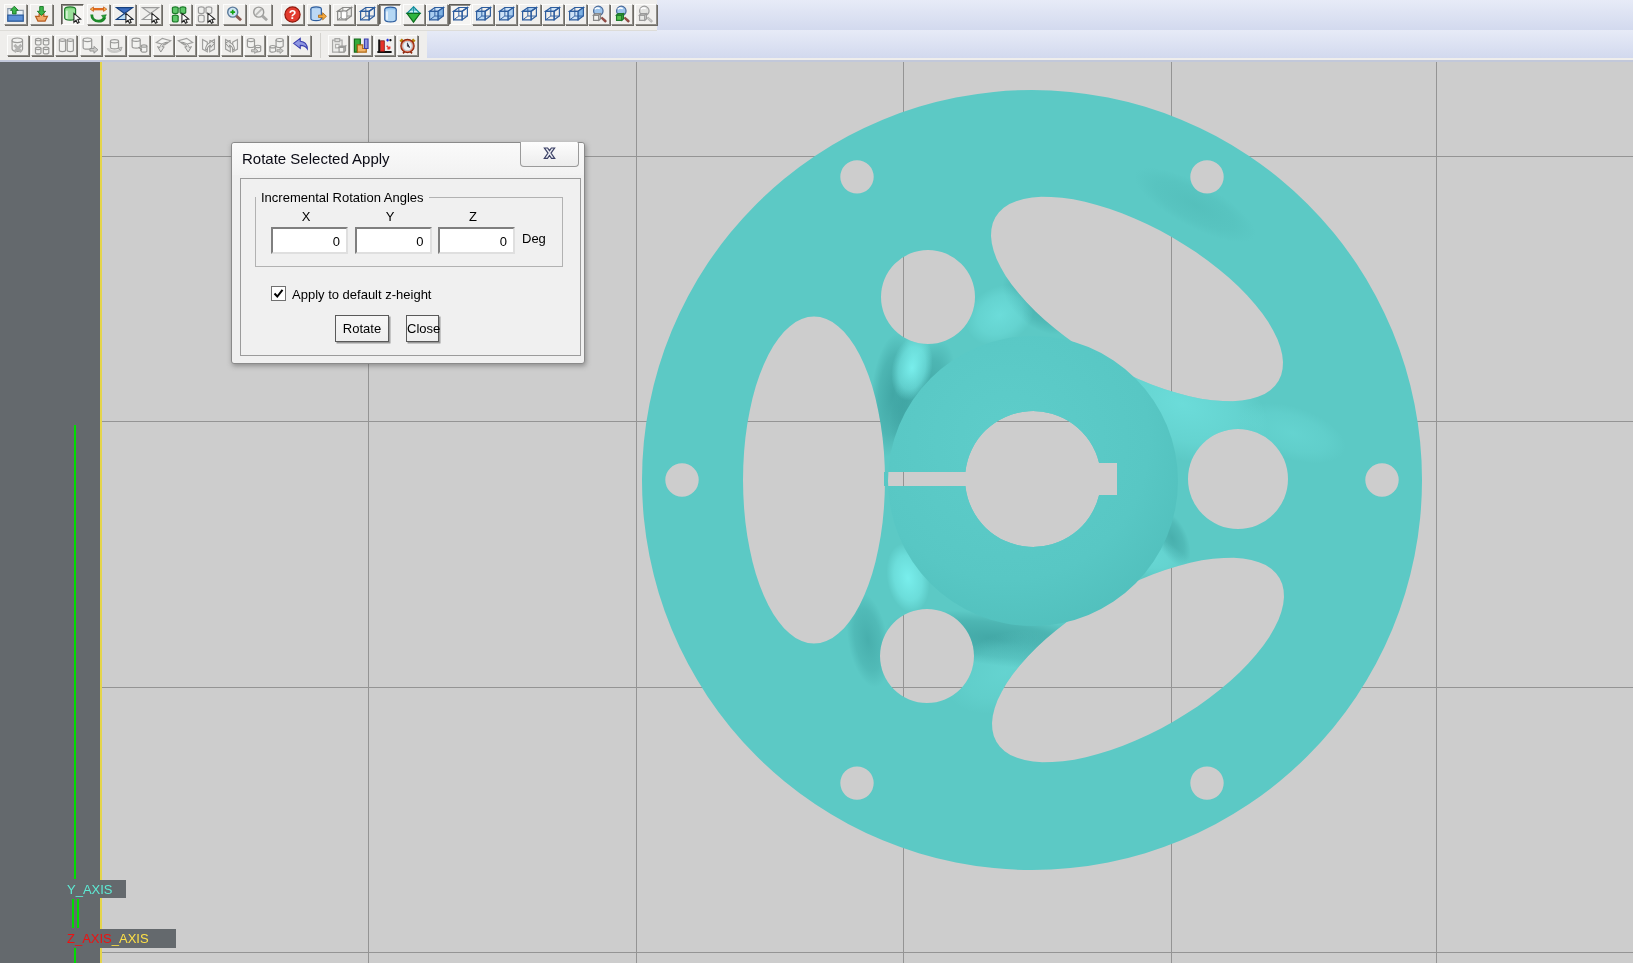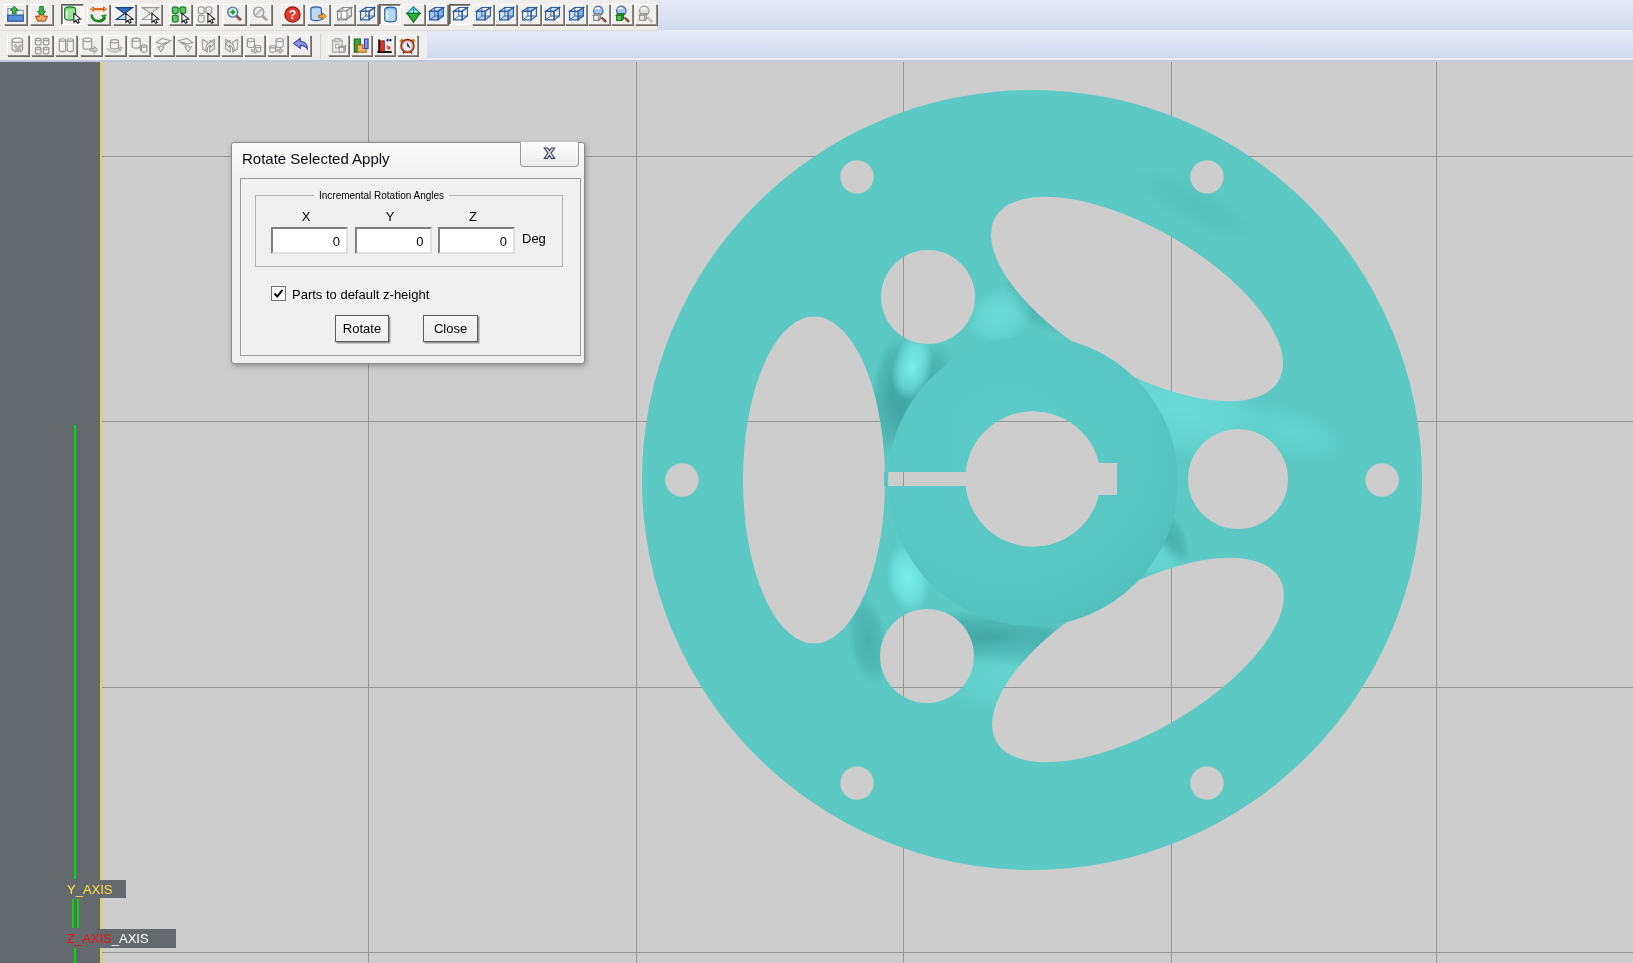--- a/index.html
+++ b/index.html
@@ -18,21 +18,21 @@
 .axbox{position:absolute;background:#64696d;font-size:13px;line-height:19px;letter-spacing:0px;white-space:pre}
 #part{position:absolute;left:0;top:0}
 #dlg{position:absolute;background:#f0f0f0;border:1.5px solid #8a8a8a;border-radius:3px;
  box-shadow:1px 2px 5px rgba(80,80,80,.5);font-size:13px;color:#000}
 #dlg:before{content:"";position:absolute;left:0;top:0;right:0;height:32px;border-radius:3px 3px 0 0;background:linear-gradient(#fafafa,#f2f2f2)}
 #dlgtitle{position:absolute;left:10px;top:7px;font-size:15px;color:#0a0a14}
 #dlgx{position:absolute;right:5px;top:-1px;width:59px;height:25px;background:linear-gradient(#fdfdfd,#ececec);
  border:1px solid #9a9a9a;border-top:none;border-radius:0 2px 4px 4px;display:flex;align-items:center;justify-content:center}
 #dlgpanel{position:absolute;left:8px;top:35px;width:341px;height:178px;border:1px solid #9b9b9b}
 #grp{position:absolute;left:23px;top:47px;width:308px;height:77px;border:1px solid #b2b2b2}
-#grp legend{margin-left:58px;padding:0 5px;font-size:10px}
+#grp legend{padding:0 5px;font-size:13px}
 .axlbl{position:absolute;text-align:center;font-size:13px}
 .fld{position:absolute;width:77px;height:27px;background:#fff;border:2px solid;border-color:#7f7f7f #dfdfdf #dfdfdf #7f7f7f;
  font-size:13px;text-align:right;padding:5px 6px 0 0}
 #deg{position:absolute;left:290px;top:88px;font-size:13px}
 #chk{position:absolute;left:39px;top:143px;width:15px;height:15px;background:#fff;border:1px solid #707070;
  display:flex;align-items:center;justify-content:center}
 #chklbl{position:absolute;left:60px;top:144px;font-size:13px}
 .dbtn{position:absolute;top:172px;height:27px;background:linear-gradient(#f6f6f6,#eee);border:1px solid #5a5a5a;
  box-shadow:1.5px 1.5px 0 #9a9a9a;text-align:center;font-size:13px;padding-top:5px}
 </style></head>
@@ -47,22 +47,22 @@
     <div class="gh" style="top:421px"></div>
     <div class="gh" style="top:687px"></div>
     <div class="gh" style="top:952px"></div>
  <div id="sidebar"></div>
  <div id="yellow"></div>
 
 <div class="gline" style="left:74px;top:425px;width:2px;height:454px"></div>
 <div class="gline" style="left:72px;top:899px;width:2px;height:29px"></div>
 <div class="gline" style="left:77px;top:899px;width:2px;height:29px"></div>
 <div class="gline" style="left:74px;top:948px;width:2px;height:15px"></div>
-<div class="axbox" style="left:67px;top:880px;width:59px;height:18px;color:#fde047">Y_AXIS</div>
-<div class="axbox" style="left:67px;top:929px;width:109px;height:19px"><span style="color:#ee1111">Z_AXIS</span><span style="color:#ffffff">_AXIS</span></div>
+<div class="axbox" style="left:67px;top:880px;width:59px;height:18px;color:#5eead4">Y_AXIS</div>
+<div class="axbox" style="left:67px;top:929px;width:109px;height:19px"><span style="color:#ee1111">Z_AXIS</span><span style="color:#fde047">_AXIS</span></div>
 
 </div>
 
 <svg id="part" width="1633" height="963" viewBox="0 0 1633 963">
 <defs>
 <radialGradient id="gd">
         <stop offset="0" stop-color="#2f8f8f" stop-opacity="0.6"></stop>
         <stop offset="0.65" stop-color="#2f8f8f" stop-opacity="0.33"></stop>
         <stop offset="1" stop-color="#2f8f8f" stop-opacity="0.0"></stop>
       </radialGradient>
@@ -486,15 +486,15 @@
  <div class="axlbl" style="left:227px;top:66px;width:28px">Z</div>
  <div class="fld" style="left:39px;top:84px;">0</div>
  <div class="fld" style="left:122.5px;top:84px;">0</div>
  <div class="fld" style="left:206px;top:84px;">0</div>
  <div id="deg">Deg</div>
  <div id="chk">
       <svg width="11" height="11" viewBox="0 0 11 11">
         <path d="M1.5 5.5l2.8 3L9.5 1.8" fill="none" stroke="#000" stroke-width="2"></path>
       </svg>
     </div>
- <div id="chklbl">Parts to default z-height</div>
+ <div id="chklbl">Apply to default z-height</div>
  <div class="dbtn" style="left:103px;width:54px">Rotate</div>
- <div class="dbtn" style="left:191px;width:55px">Close</div>
+ <div class="dbtn" style="left:174px;width:33px">Close</div>
 </div>
 </body></html>

